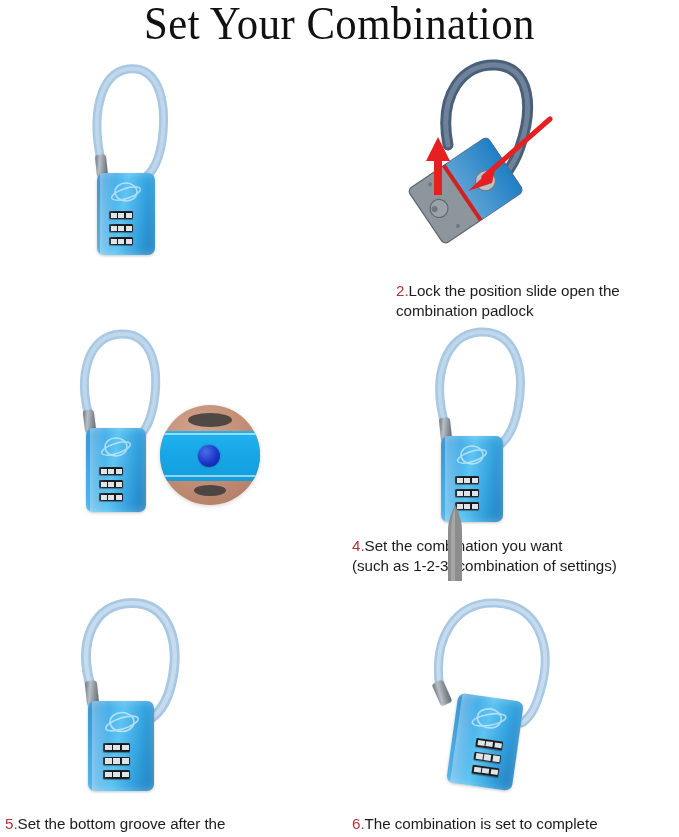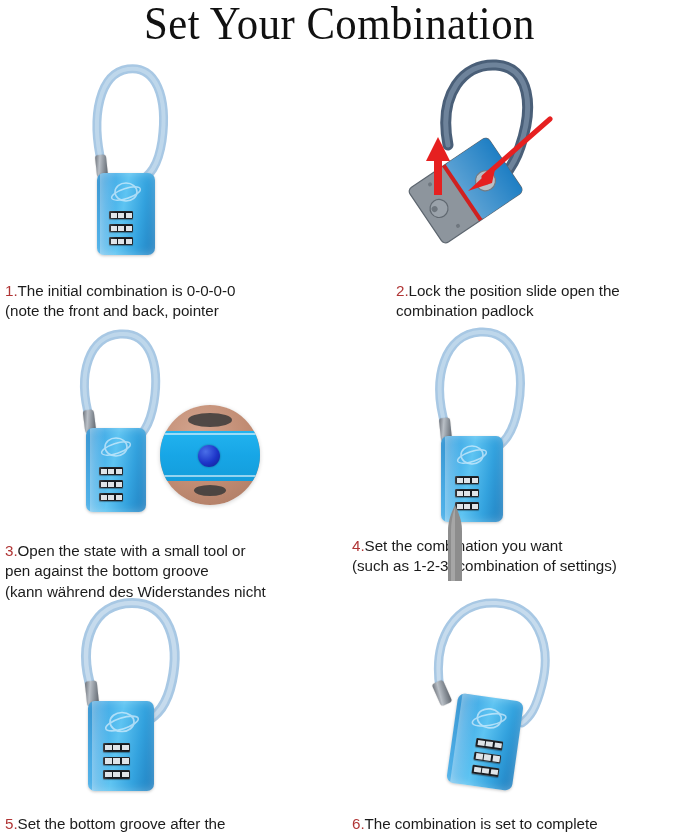--- a/index.html
+++ b/index.html
@@ -109,24 +109,20 @@
               <i style="width:6px;height:5px;"></i>
               <i style="width:6px;height:5px;"></i>
           </div>
           <div class="dial" style="gap:1.5px;padding:1.5px;">
             <i style="width:6px;height:5px;"></i>
               <i style="width:6px;height:5px;"></i>
               <i style="width:6px;height:5px;"></i>
           </div>
         </div>
       </div>
-    </div>
-    <div class="caption" style="left:5px;top:205px;width:330px;">
-      <span class="num">1.</span><span>The initial combination is 0-0-0-0
-(note the front and back, pointer</span>
     </div>
   </div>
 
   <div class="cell" style="left:340px;top:55px;width:339px;height:262px;">
     <div class="photo" style="left:38px;top:0;width:230px;height:200px;">
       <svg width="230" height="200" viewBox="0 0 230 200" style="position:absolute;left:0;top:0;">
 
         <path d="M70,90 C60,38 86,8 118,10 C152,12 156,52 142,92 C132,122 110,140 88,148" fill="none" stroke="#4a5f78" stroke-width="11" stroke-linecap="round"></path>
         <path d="M70,90 C60,38 86,8 118,10 C152,12 156,52 142,92 C132,122 110,140 88,148" fill="none" stroke="#7e93aa" stroke-width="5" stroke-linecap="round" opacity=".7"></path>
 
@@ -196,25 +192,20 @@
       </div>
       <div class="magnifier" style="left:100px;top:85px;width:100px;height:100px;">
         <div class="mag-band" style="top:26px;height:50px;"></div>
         <div class="mag-seam" style="top:28px;"></div>
         <div class="mag-seam" style="top:70px;"></div>
         <div class="mag-slotTop" style="left:28px;top:8px;width:44px;height:14px;"></div>
         <div class="mag-slotBot" style="left:34px;top:80px;width:32px;height:11px;"></div>
         <div class="mag-dot" style="left:38px;top:40px;width:22px;height:22px;"></div>
       </div>
     </div>
-    <div class="caption" style="left:5px;top:200px;width:336px;">
-      <span class="num">3.</span><span>Open the state with a small tool or
-pen against the bottom groove
-(kann während des Widerstandes nicht</span>
-    </div>
   </div>
 
   <div class="cell" style="left:340px;top:320px;width:339px;height:262px;">
     <div class="photo" style="left:76px;top:0;width:130px;height:200px;">
       <svg class="cable" width="130" height="200" viewBox="0 0 130 200">
         <path d="M30,108 C14,56 30,14 64,12 C98,10 110,46 102,88 C97,114 88,124 74,132" fill="none" stroke="#a8c8e4" stroke-width="9" stroke-linecap="round"></path>
         <path d="M30,108 C14,56 30,14 64,12 C98,10 110,46 102,88 C97,114 88,124 74,132" fill="none" stroke="#c6dcee" stroke-width="4" stroke-linecap="round" opacity=".75"></path>
       </svg>
       <div class="ferrule" style="left:24px;top:98px;width:11px;height:23px;transform:rotate(-6deg);"></div>
       <div class="body" style="left:25px;top:116px;width:62px;height:86px;">

